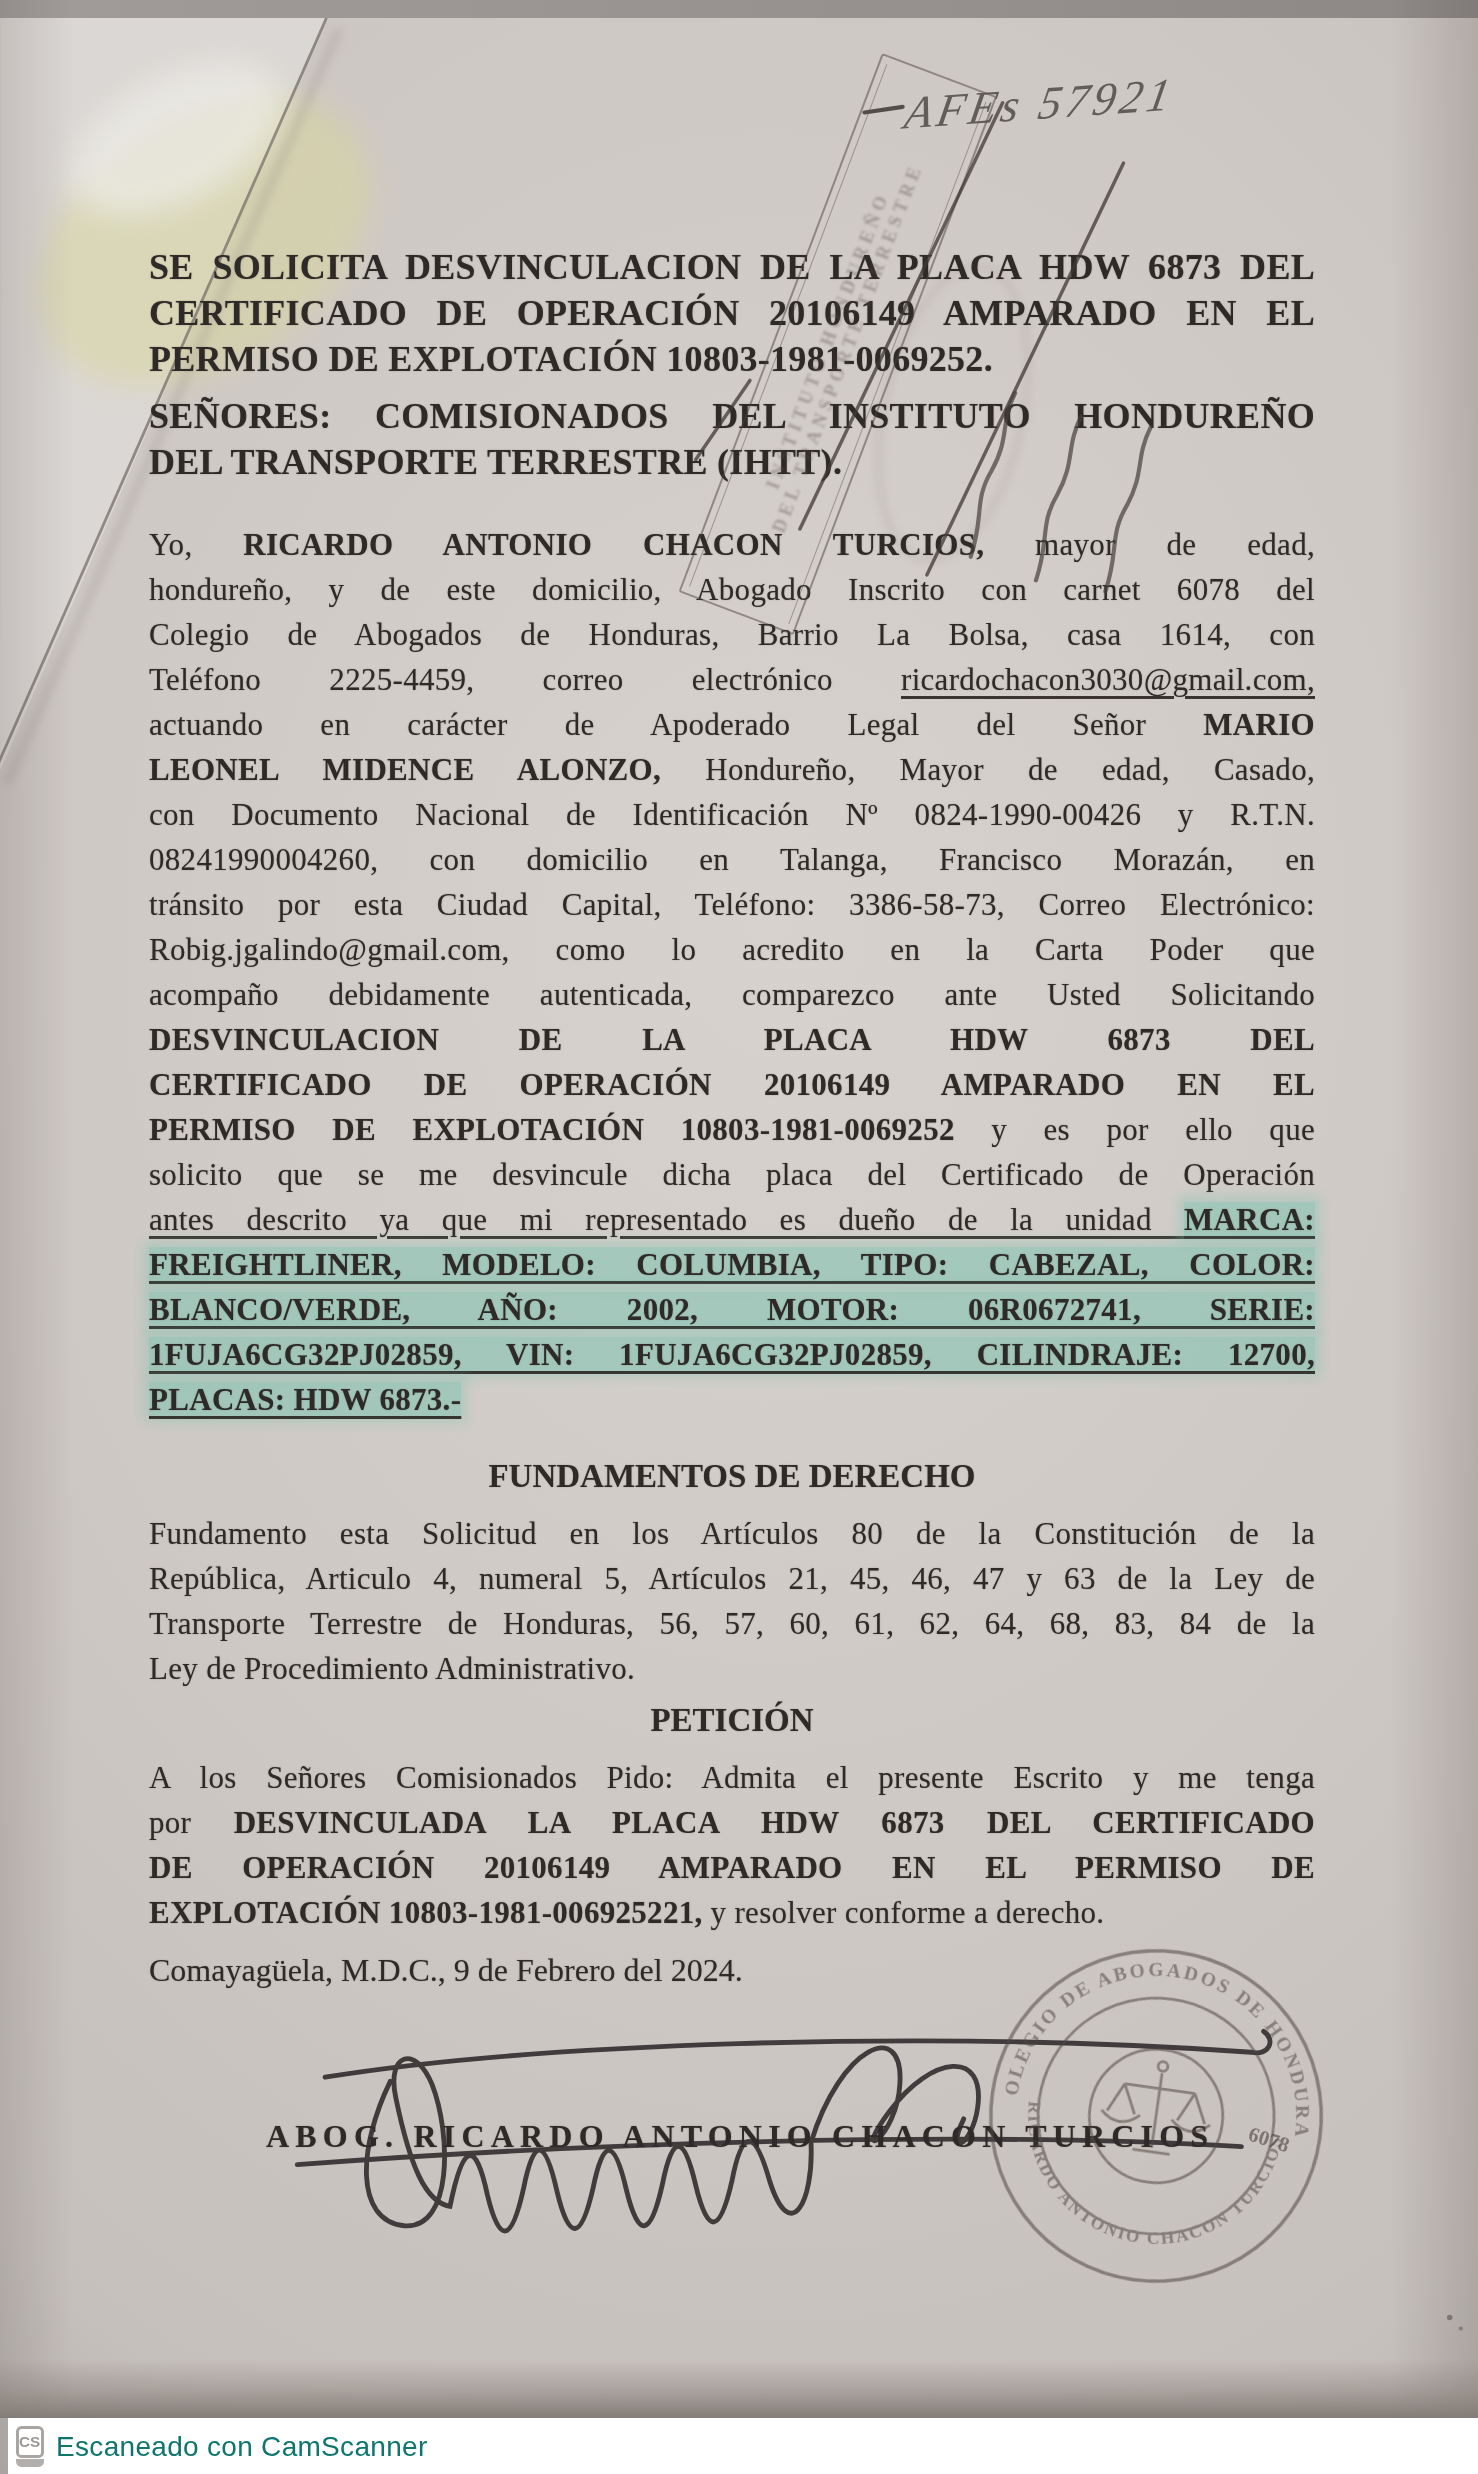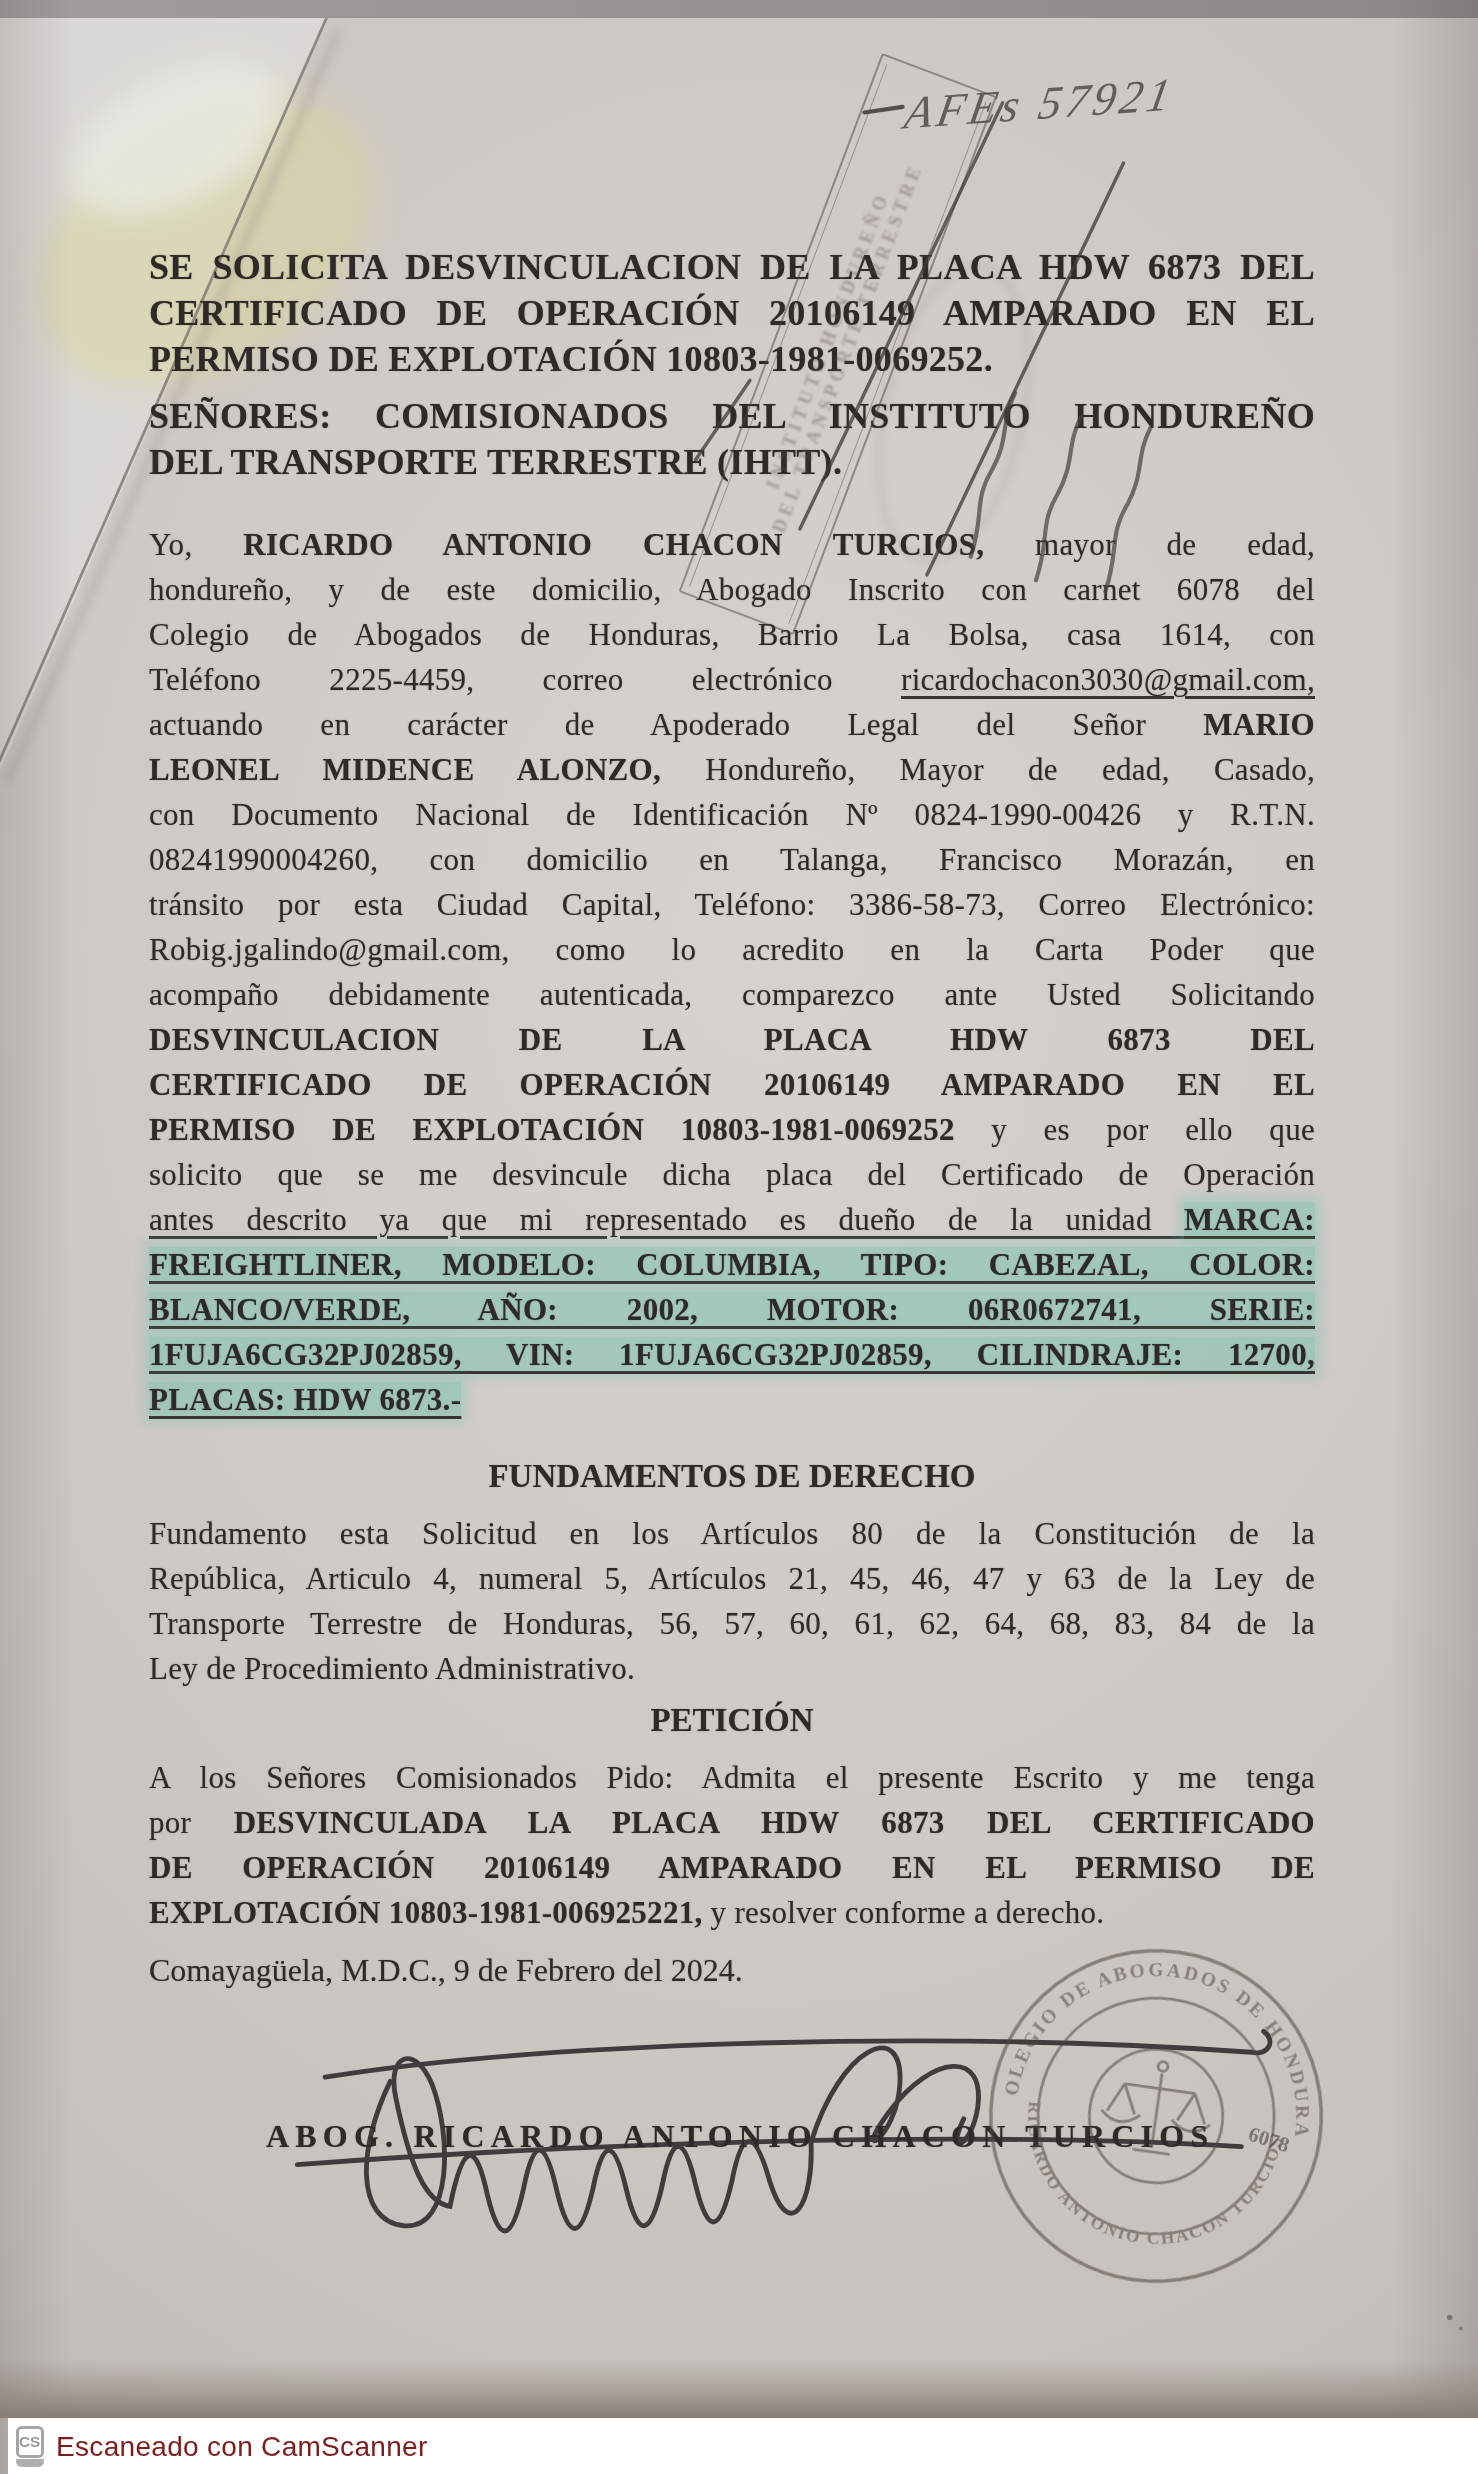--- a/index.html
+++ b/index.html
@@ -46,21 +46,21 @@
     radial-gradient(135% 105% at 50% 38%, rgba(0,0,0,0) 62%, rgba(70,64,60,.14) 100%);}
   #bottom-band{left:0;top:2359px;width:1479px;height:59px;z-index:6;
     background:linear-gradient(180deg, rgba(130,122,116,0) 0%, rgba(130,122,116,.45) 55%, #837c77 100%);}
   
   #footer{left:8px;top:2418px;width:1479px;height:57px;background:#ffffff;z-index:7;
           display:flex;align-items:center;font-family:"Liberation Sans","DejaVu Sans",sans-serif;}
   .cs-icon{margin-left:7.6px;width:28px;height:42px;display:flex;flex-direction:column;}
   .cs-box{box-sizing:border-box;width:28px;height:32px;border:3.5px solid #a9a5a2;border-radius:5.6px;background:#fff;
           display:flex;align-items:center;justify-content:center;font-weight:bold;font-size:15.3px;color:#9b9794;letter-spacing:0;}
   .cs-tab{margin-top:1.4px;width:28px;height:8.3px;background:#b2aeab;border-radius:0 0 5.6px 5.6px;}
-  .cs-text{margin-left:12.5px;font-size:28px;color:#7f1d1d;letter-spacing:0.3px;}
+  .cs-text{margin-left:12.5px;font-size:28px;color:#0f766e;letter-spacing:0.3px;}
 </style>
 </head>
 <body>
 
 <div id="page">
 
   <div id="top-strip" class="abs"></div>
 
   <svg id="bg-art" class="abs" width="1479" height="2475" viewBox="0 0 2130 3565">
     <defs>

